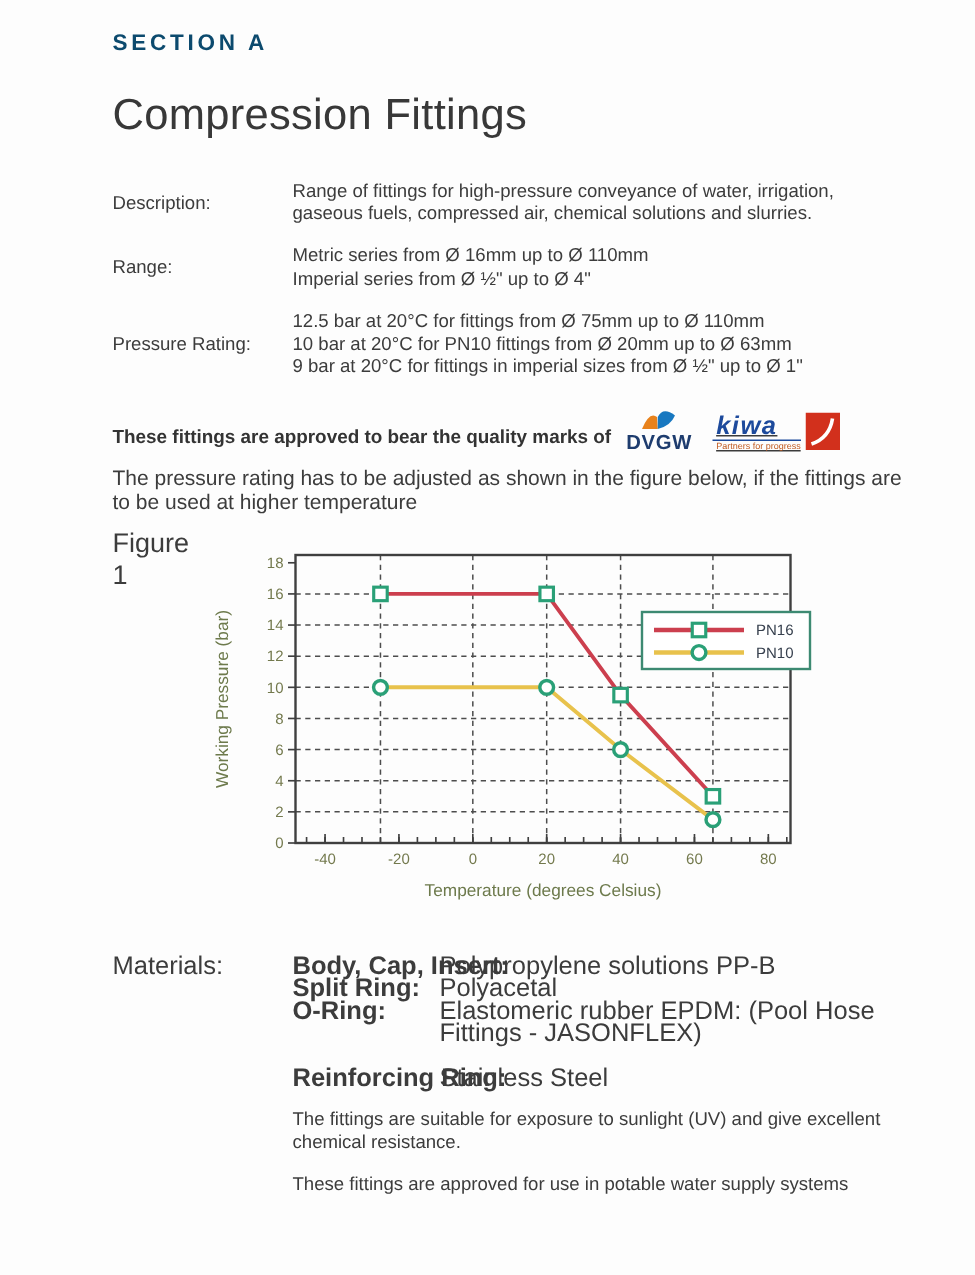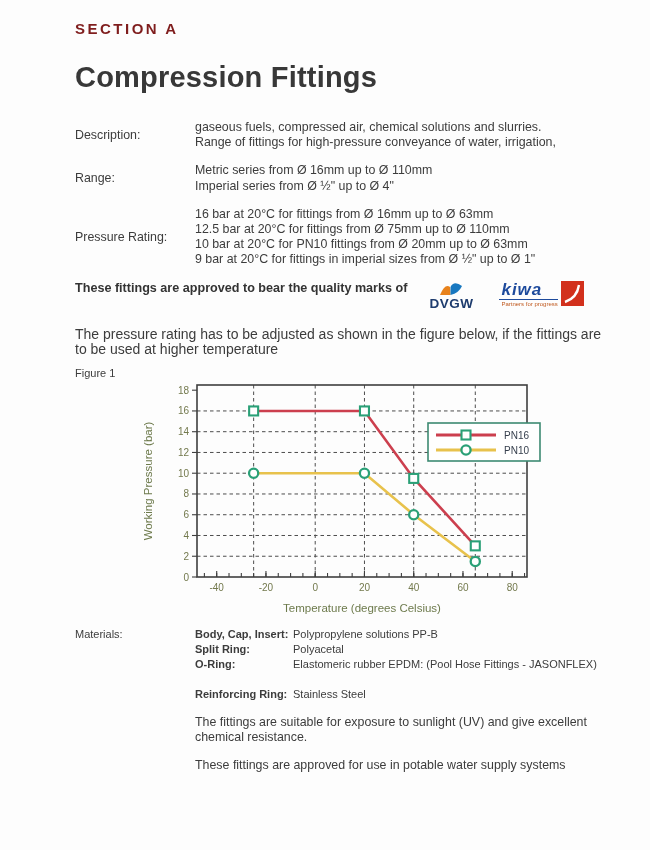--- a/index.html
+++ b/index.html
@@ -1,42 +1,42 @@
 <!DOCTYPE html>
 <html><head>
 <meta charset="utf-8">
 <style>
   html,body{margin:0;padding:0;}
   body{background:#e9e9e9;font-family:"Liberation Sans","DejaVu Sans",sans-serif;}
   .page{position:relative;width:650px;height:850px;background:#fdfdfd;color:#3c3c3c;overflow:hidden;}
   .inner{padding:18px 38px 0 75px;}
-  .section-label{font-size:15px;font-weight:bold;letter-spacing:2.5px;color:#7f1d1d;margin-top:2px;}
-  .page-title{font-size:29px;font-weight:700;color:#383838;margin-top:24px;letter-spacing:0.2px;}
+  .section-label{font-size:15px;font-weight:bold;letter-spacing:2.5px;color:#0c4a6e;margin-top:2px;}
+  .page-title{font-size:29px;font-weight:400;color:#383838;margin-top:24px;letter-spacing:0.2px;}
   .spec-table{margin-top:26px;font-size:12.4px;line-height:15.2px;}
   .spec-row{display:flex;margin-bottom:13px;align-items:center;}
   .spec-label{width:120px;flex:none;}
   .spec-lines{flex:1;}
-  .approval-row{display:flex;align-items:flex-start;margin-top:9px;height:36px;gap:12px;}
+  .approval-row{display:flex;align-items:flex-end;margin-top:9px;height:36px;}
   .approval-text{font-size:12.6px;font-weight:bold;color:#333;padding-bottom:3px;}
   .dvgw{margin-left:10px;display:flex;flex-direction:column;align-items:center;line-height:1;}
   .dvgw-word{font-size:13.5px;font-weight:bold;color:#1e3c6e;letter-spacing:0.5px;margin-top:1px;}
-  .kiwa{margin-left:14px;display:flex;align-items:flex-start;}
+  .kiwa{margin-left:14px;display:flex;align-items:flex-start;text-decoration:underline;}
   .kiwa-textcol{display:flex;flex-direction:column;line-height:1;border-bottom:0;}
   .kiwa-word{font-size:17px;font-weight:bold;font-style:italic;color:#1d4a9c;letter-spacing:1px;border-bottom:1.5px solid #1d4a9c;padding:0 2px 1px 2px;}
   .kiwa-tagline{font-size:6px;color:#c05a20;margin-top:1.5px;padding-left:2px;white-space:nowrap;}
   .adjust-note{font-size:14px;line-height:15.2px;max-width:558px;margin-top:10px;}
   .figure-row{display:flex;margin-top:8px;height:262px;}
-  .figure-label{width:65px;flex:none;font-size:11px;padding-top:2px;}
+  .figure-label{width:65px;flex:none;font-size:18px;padding-top:2px;}
   .grid{stroke:#4d4d4d;stroke-width:1;stroke-dasharray:3.5 3;}
   .frame{fill:none;stroke:#3f3f3f;stroke-width:1.6;}
   .tick{stroke:#3f3f3f;stroke-width:1.1;}
   .ticklabel{fill:#73794d;font-size:10px;}
   .axis-label{fill:#6d7a4c;font-size:11.5px;}
   .legend-label{fill:#37404e;font-size:10px;}
-  .materials{margin-top:0;font-size:11px;line-height:15.2px;display:flex;}
+  .materials{margin-top:24px;font-size:17px;line-height:15.2px;display:flex;}
   .mat-label{width:120px;flex:none;}
   .mat-rows{flex:1;}
   .mat-row{display:flex;}
   .mat-part{width:98px;flex:none;white-space:nowrap;font-weight:bold;}
   .mat-val{max-width:322px;}
   .mat-gap{height:14px;}
   .notes{margin-left:120px;font-size:12.4px;line-height:15.2px;}
   .note{margin-top:13px;max-width:448px;}
 </style>
 </head>
@@ -45,35 +45,34 @@
 <div class="page">
   <div class="inner">
 
     <div class="section-label">SECTION A</div>
     <div class="page-title">Compression Fittings</div>
 
     <div class="spec-table">
       <div class="spec-row">
         <div class="spec-label">Description:</div>
         <div class="spec-lines">
+          <div>Range of fittings for high-pressure conveyance of water, irrigation,</div>
           <div>gaseous fuels, compressed air, chemical solutions and slurries.</div>
-          <div>Range of fittings for high-pressure conveyance of water, irrigation,</div>
         </div>
       </div>
       <div class="spec-row">
         <div class="spec-label">Range:</div>
         <div class="spec-lines">
           <div>Metric series from Ø 16mm up to Ø 110mm</div>
           <div>Imperial series from Ø ½" up to Ø 4"</div>
         </div>
       </div>
       <div class="spec-row">
         <div class="spec-label">Pressure Rating:</div>
         <div class="spec-lines">
-          <div>16 bar at 20°C for fittings from Ø 16mm up to Ø 63mm</div>
           <div>12.5 bar at 20°C for fittings from Ø 75mm up to Ø 110mm</div>
           <div>10 bar at 20°C for PN10 fittings from Ø 20mm up to Ø 63mm</div>
           <div>9 bar at 20°C for fittings in imperial sizes from Ø ½" up to Ø 1"</div>
         </div>
       </div>
     </div>
 
     <div class="approval-row">
       <div class="approval-text">These fittings are approved to bear the quality marks of</div>
       <div class="dvgw">

